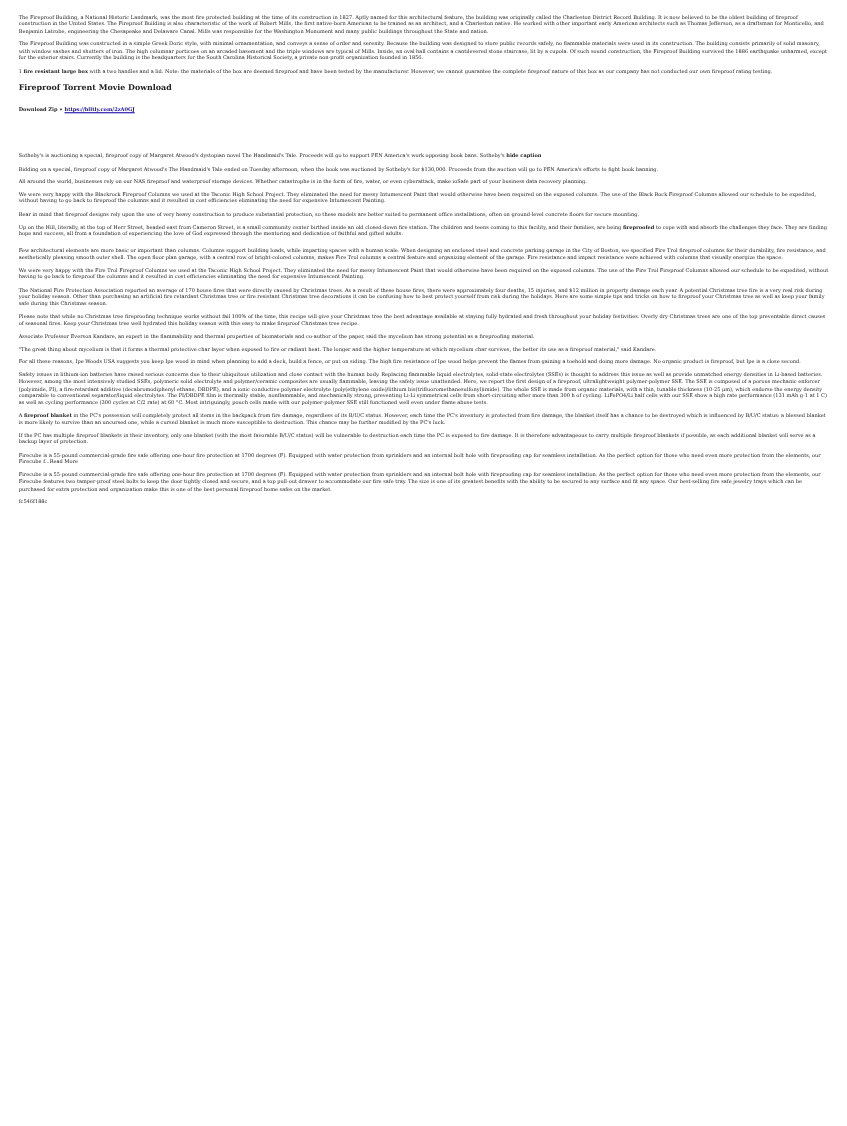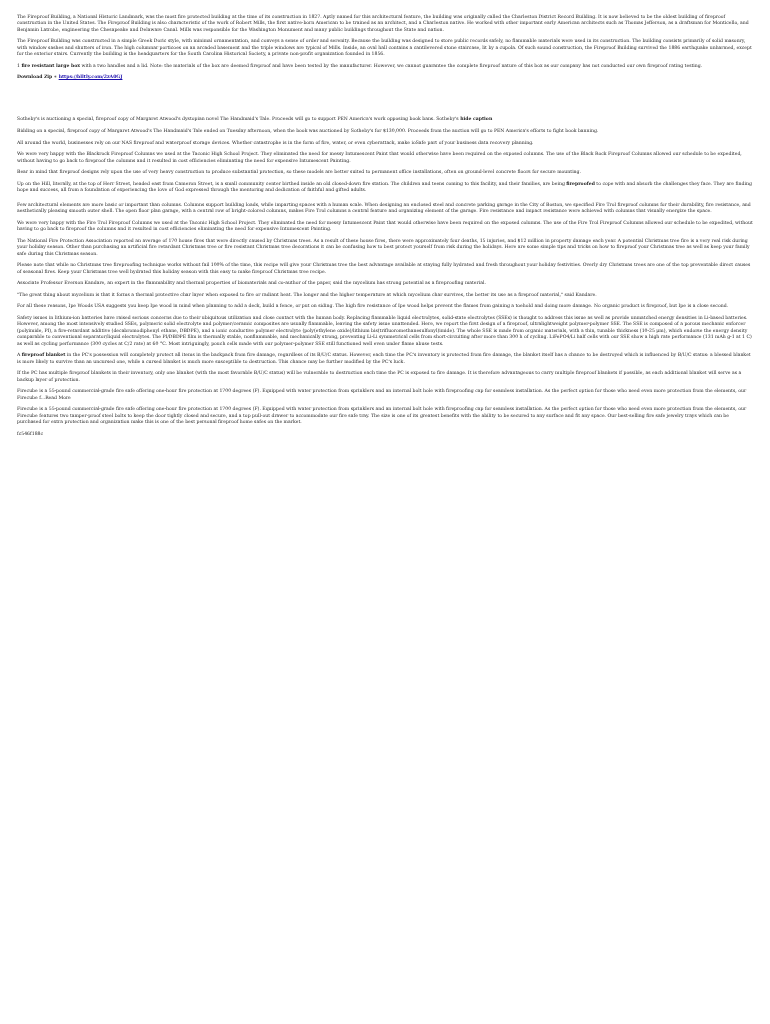--- a/index.html
+++ b/index.html
@@ -23,20 +23,21 @@
   </style>
 </head>
 <body>
 
 <div class="page">
 
   <p>The Fireproof Building, a National Historic Landmark, was the most fire protected building at the time of its construction in 1827. Aptly named for this architectural feature, the building was originally called the Charleston District Record Building. It is now believed to be the oldest building of fireproof construction in the United States. The Fireproof Building is also characteristic of the work of Robert Mills, the first native-born American to be trained as an architect, and a Charleston native. He worked with other important early American architects such as Thomas Jefferson, as a draftsman for Monticello, and Benjamin Latrobe, engineering the Chesapeake and Delaware Canal. Mills was responsible for the Washington Monument and many public buildings throughout the State and nation.</p>
   <p>The Fireproof Building was constructed in a simple Greek Doric style, with minimal ornamentation, and conveys a sense of order and serenity. Because the building was designed to store public records safely, no flammable materials were used in its construction. The building consists primarily of solid masonry, with window sashes and shutters of iron. The high columnar porticoes on an arcaded basement and the triple windows are typical of Mills. Inside, an oval hall contains a cantilevered stone staircase, lit by a cupola. Of such sound construction, the Fireproof Building survived the 1886 earthquake unharmed, except for the exterior stairs. Currently the building is the headquarters for the South Carolina Historical Society, a private non-profit organization founded in 1856.</p>
   <p><span>1 </span><b>fire resistant large box</b><span> with a two handles and a lid. Note: the materials of the box are deemed fireproof and have been tested by the manufacturer. However, we cannot guarantee the complete fireproof nature of this box as our company has not conducted our own fireproof rating testing.</span></p>
 
+  <h1>Fireproof Torrent Movie Download</h1>
 
   <div class="dl">
     <span>Download Zip</span><span> ∗ </span><a>https://blltly.com/2zA0GJ</a>
   </div>
 
   <div style="height:12px"></div>
 
   <p><span>Sotheby's is auctioning a special, fireproof copy of Margaret Atwood's dystopian novel The Handmaid's Tale. Proceeds will go to support PEN America's work opposing book bans. Sotheby's </span><b>hide caption</b></p>
   <p>Bidding on a special, fireproof copy of Margaret Atwood's The Handmaid's Tale ended on Tuesday afternoon, when the book was auctioned by Sotheby's for $130,000. Proceeds from the auction will go to PEN America's efforts to fight book banning.</p>
   <p>All around the world, businesses rely on our NAS fireproof and waterproof storage devices. Whether catastrophe is in the form of fire, water, or even cyberattack, make ioSafe part of your business data recovery planning.</p>

